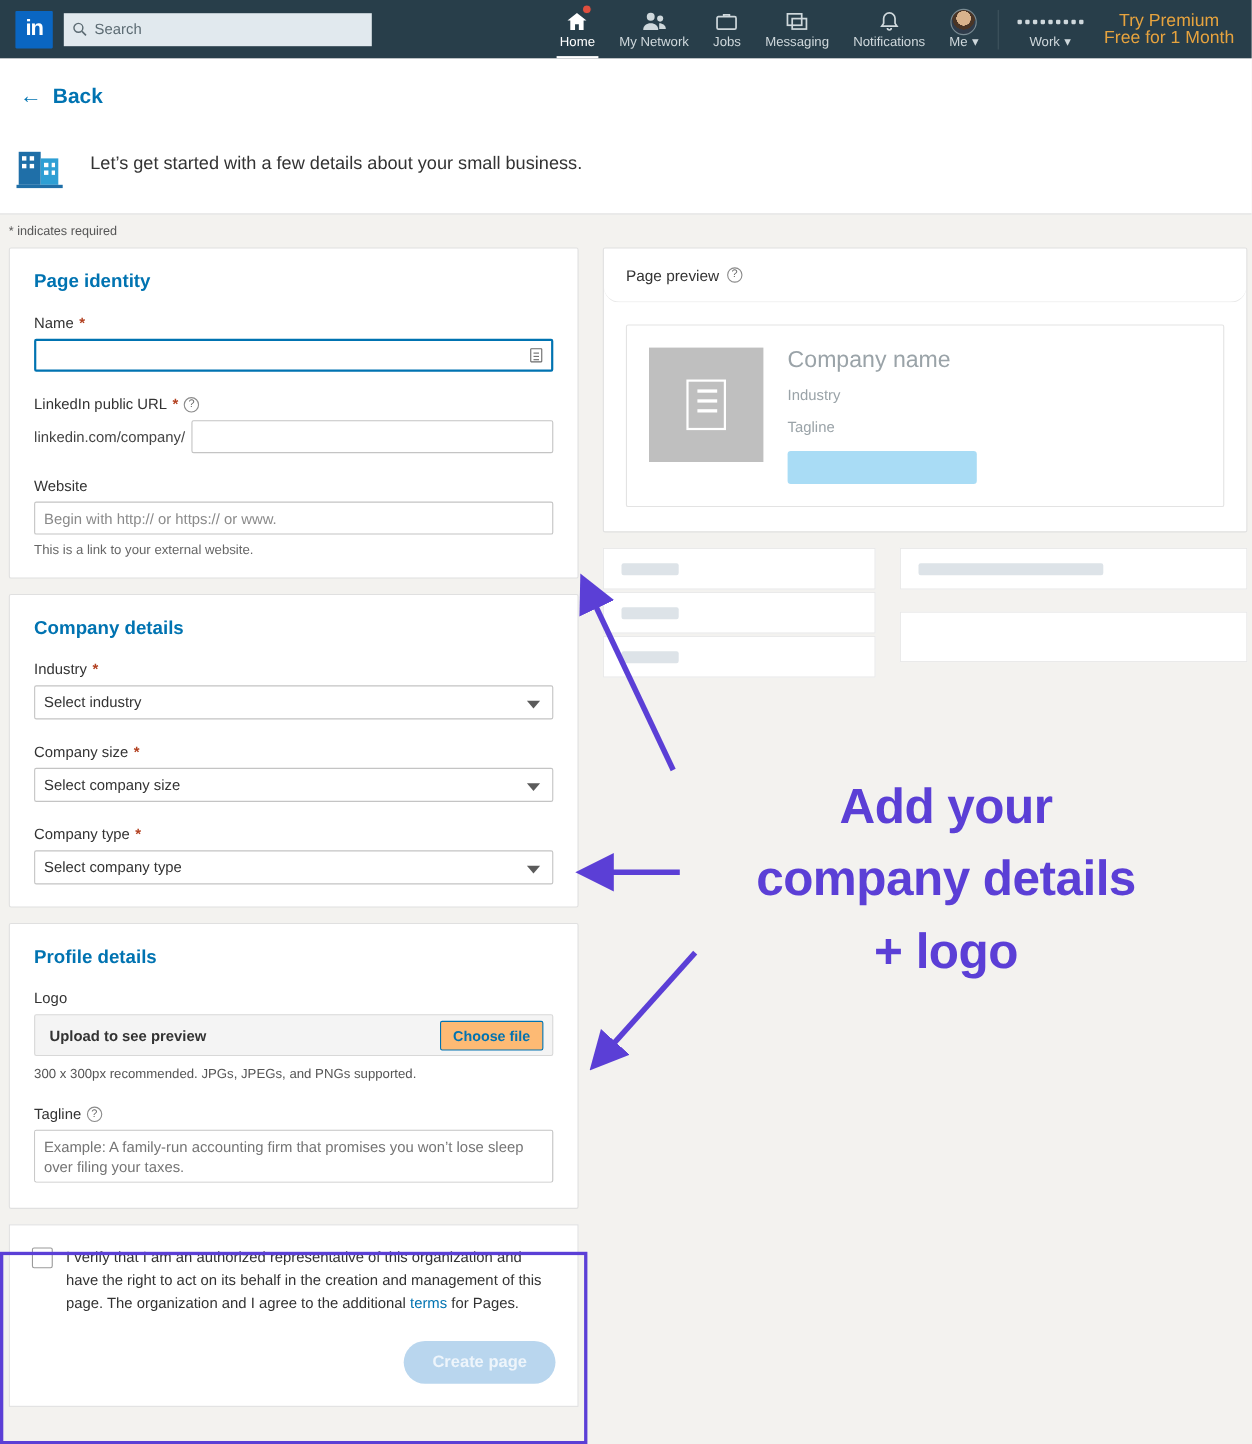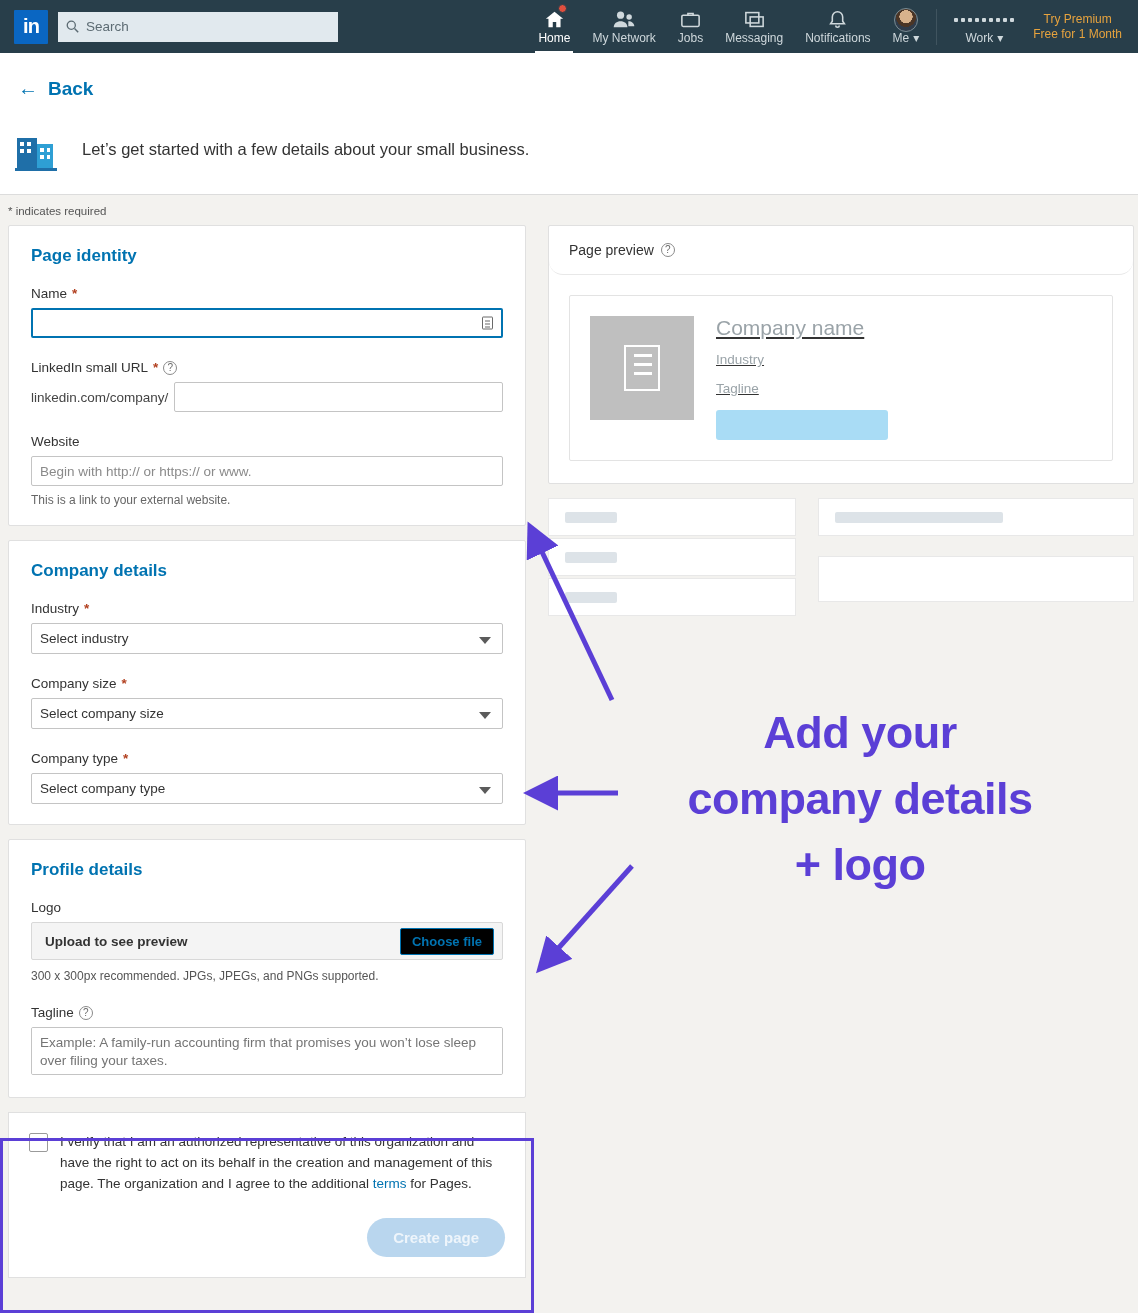--- a/index.html
+++ b/index.html
@@ -95,21 +95,21 @@
   }
   .grid-icon {
     display: grid;
     grid-template-columns: repeat(3, 4px);
     grid-template-rows: repeat(3, 4px);
     gap: 3px;
   }
   .grid-icon i { background: #cfd8dc; display: block; width: 4px; height: 4px; border-radius: 1px; }
   .premium {
     color: #e7a33e;
-    font-size: 12px;
+    font-size: 16px;
     line-height: 15px;
     text-align: center;
     padding: 0 8px;
   }
 
   
   .page-head {
     background: #fff;
     border-bottom: 1px solid #dcdcdc;
     padding: 24px 0 22px 0;
@@ -252,21 +252,21 @@
     border: 1px solid #d8d8d8;
     background: #f4f4f4;
     height: 38px;
     padding: 0 8px 0 13px;
     border-radius: 2px;
   }
   .logo-row-label { font-size: 13.5px; font-weight: bold; color: #333; }
   .choose-file {
     border: 1px solid #0073b1;
     color: #0073b1;
-    background: #000000;
+    background: #fdba74;
     border-radius: 2px;
     font-size: 13px;
     font-weight: bold;
     padding: 5px 11px;
     cursor: pointer;
     font-family: "Liberation Sans", sans-serif;
   }
   .logo-hint { font-size: 12px; color: #555; margin-top: 9px; margin-bottom: 22px; }
   .textarea {
     width: 100%;
@@ -328,21 +328,21 @@
   .preview-head {
     display: flex;
     align-items: center;
     gap: 7px;
     padding: 16px 20px;
     border-bottom: 1px solid #e8e8e8;
     font-size: 14px;
     color: #333;
     border-radius: 14px;
   }
-  .preview-body { padding: 20px 20px 22px 20px; text-decoration: underline; }
+  .preview-body { padding: 20px 20px 22px 20px; }
   .preview-inner {
     border: 1px solid #e3e3e3;
     border-radius: 2px;
     padding: 20px;
     display: flex;
     gap: 22px;
   }
   .logo-box {
     width: 104px; height: 104px;
     background: #bfbfbf;
@@ -557,21 +557,21 @@
       <div class="field-label">
         <span>Name</span>
         <span class="req">*</span>
       </div>
       <div class="name-wrap">
         <input class="input focused" value="" placeholder="" style="">
         <span class="name-icon"></span>
       </div>
 
       <div class="field-label">
-        <span>LinkedIn small URL</span>
+        <span>LinkedIn public URL</span>
         <span class="req">*</span>
         <span class="help-circle">?</span>
       </div>
       <div class="url-row">
         <span class="url-prefix">linkedin.com/company/</span>
         <input class="input url-input" value="" style="">
       </div>
 
       <div class="field-label">
         <span>Website</span>

